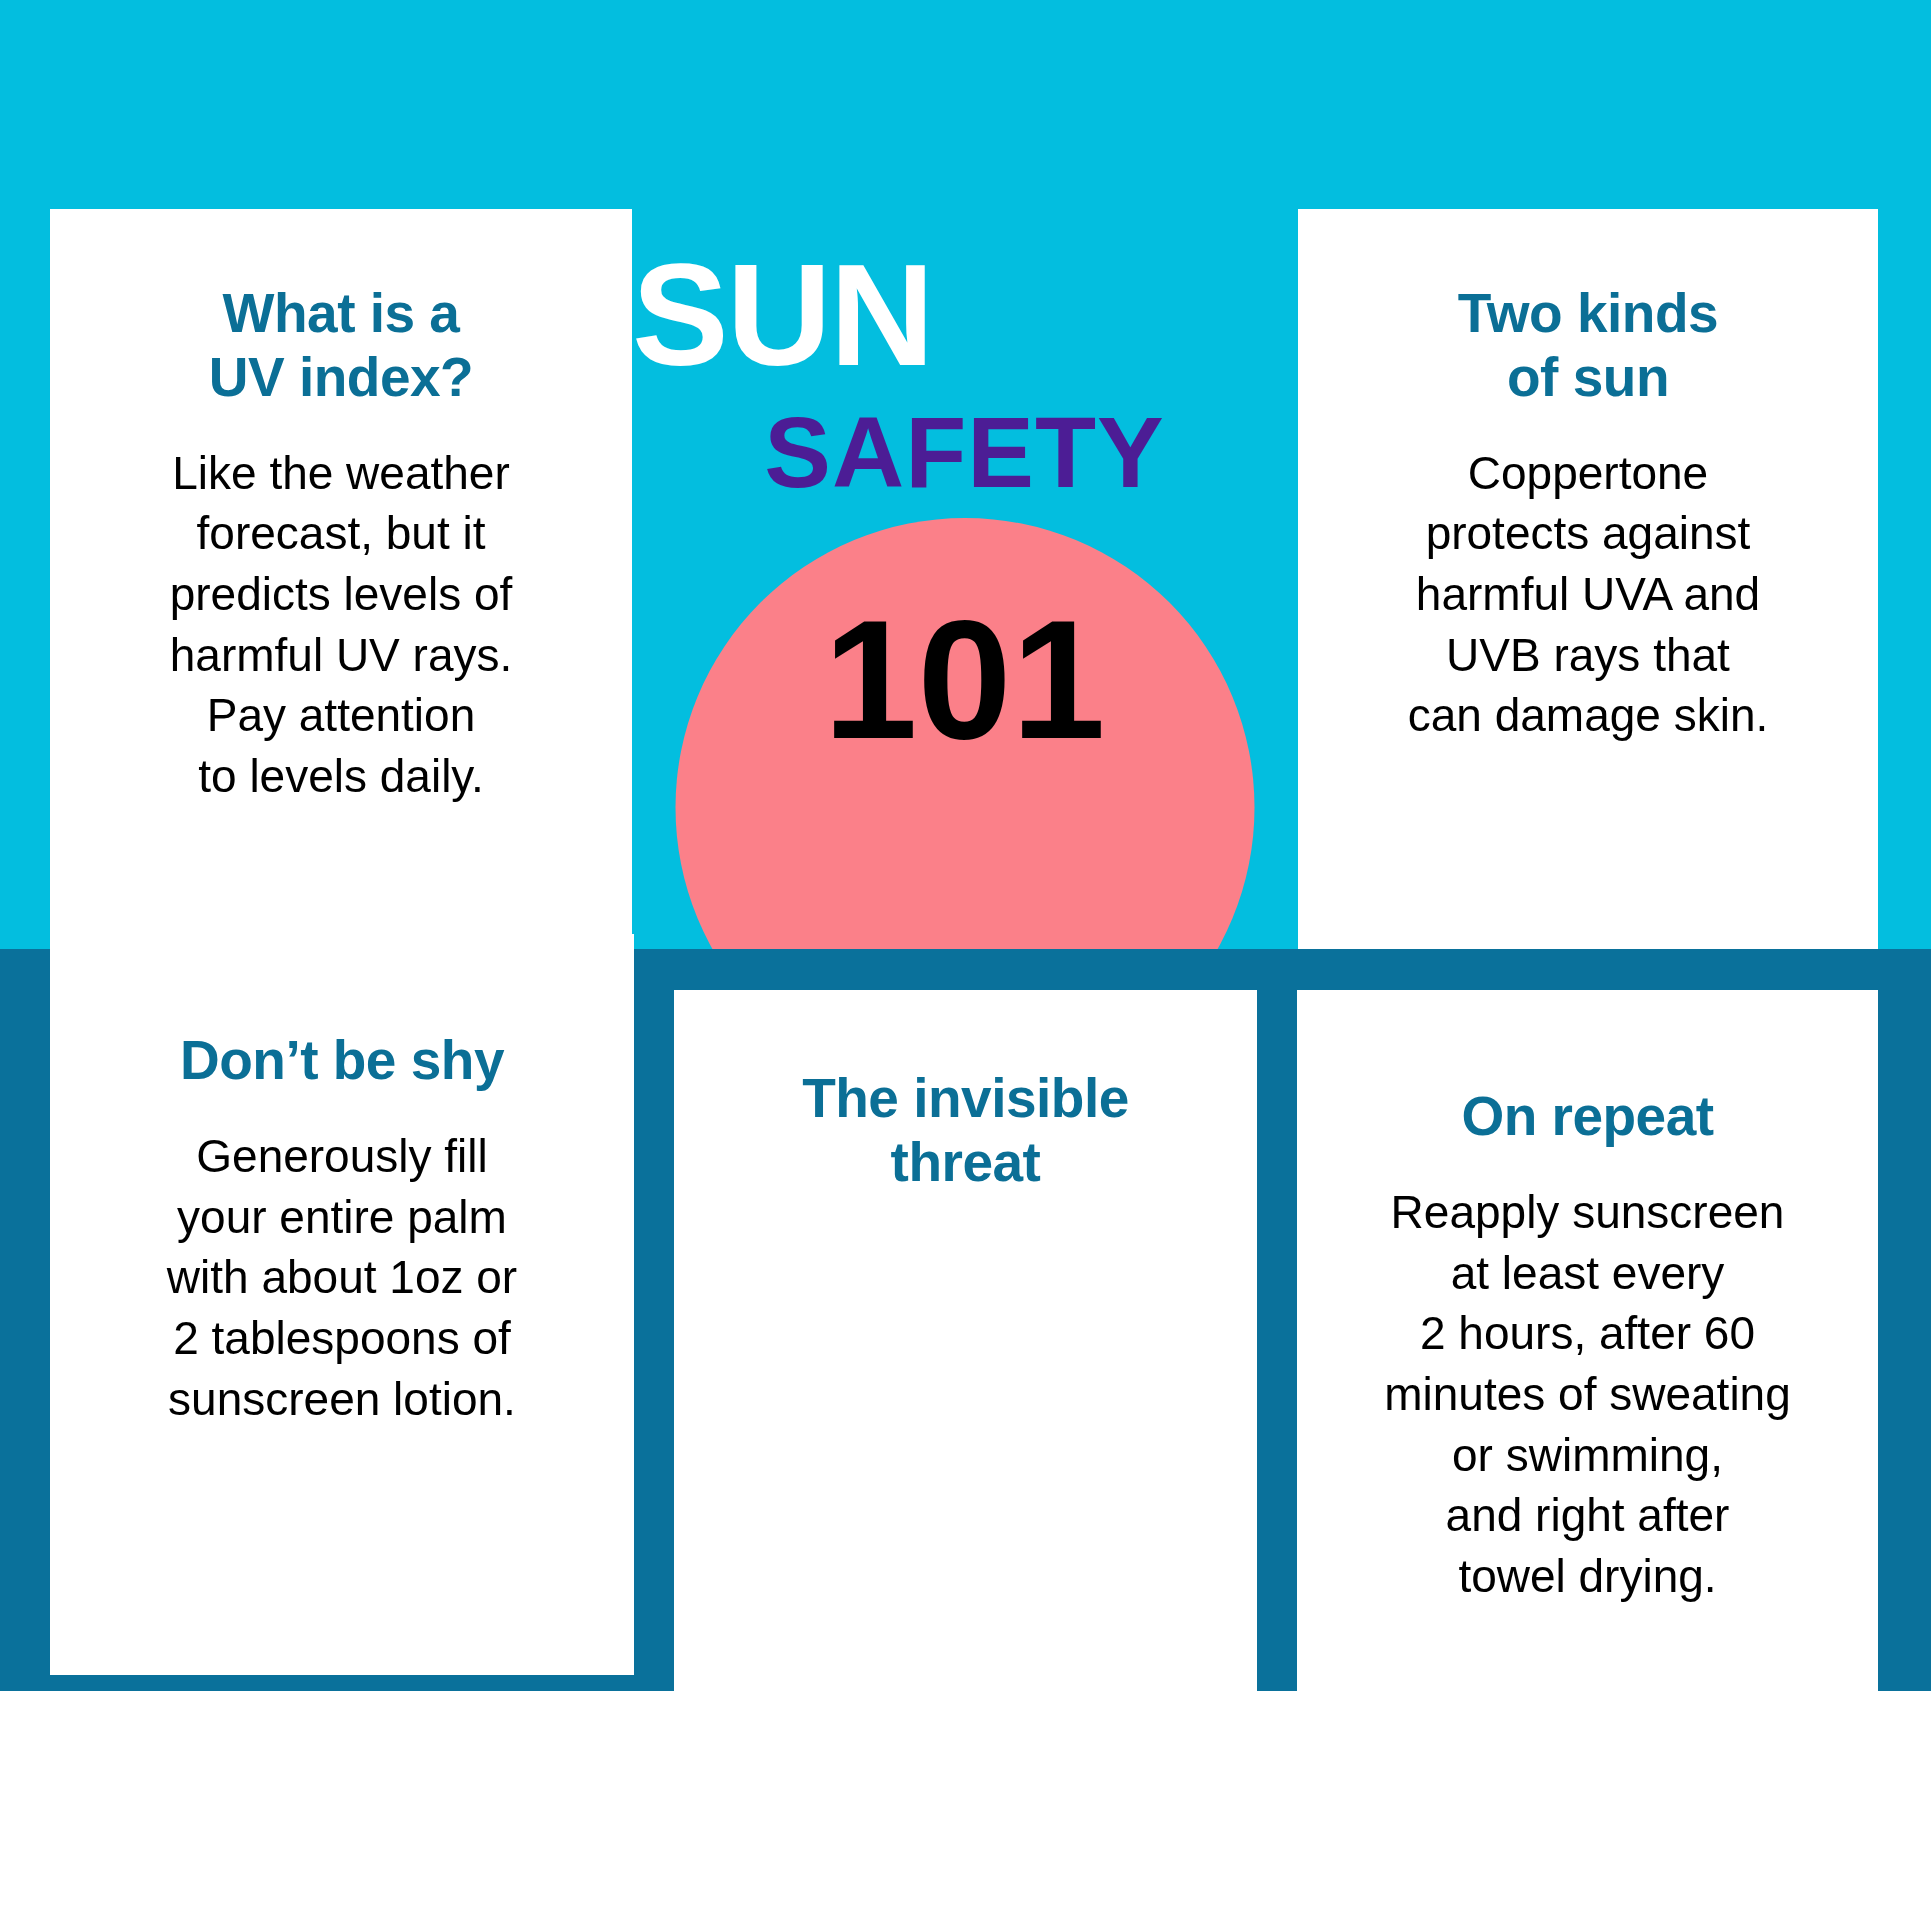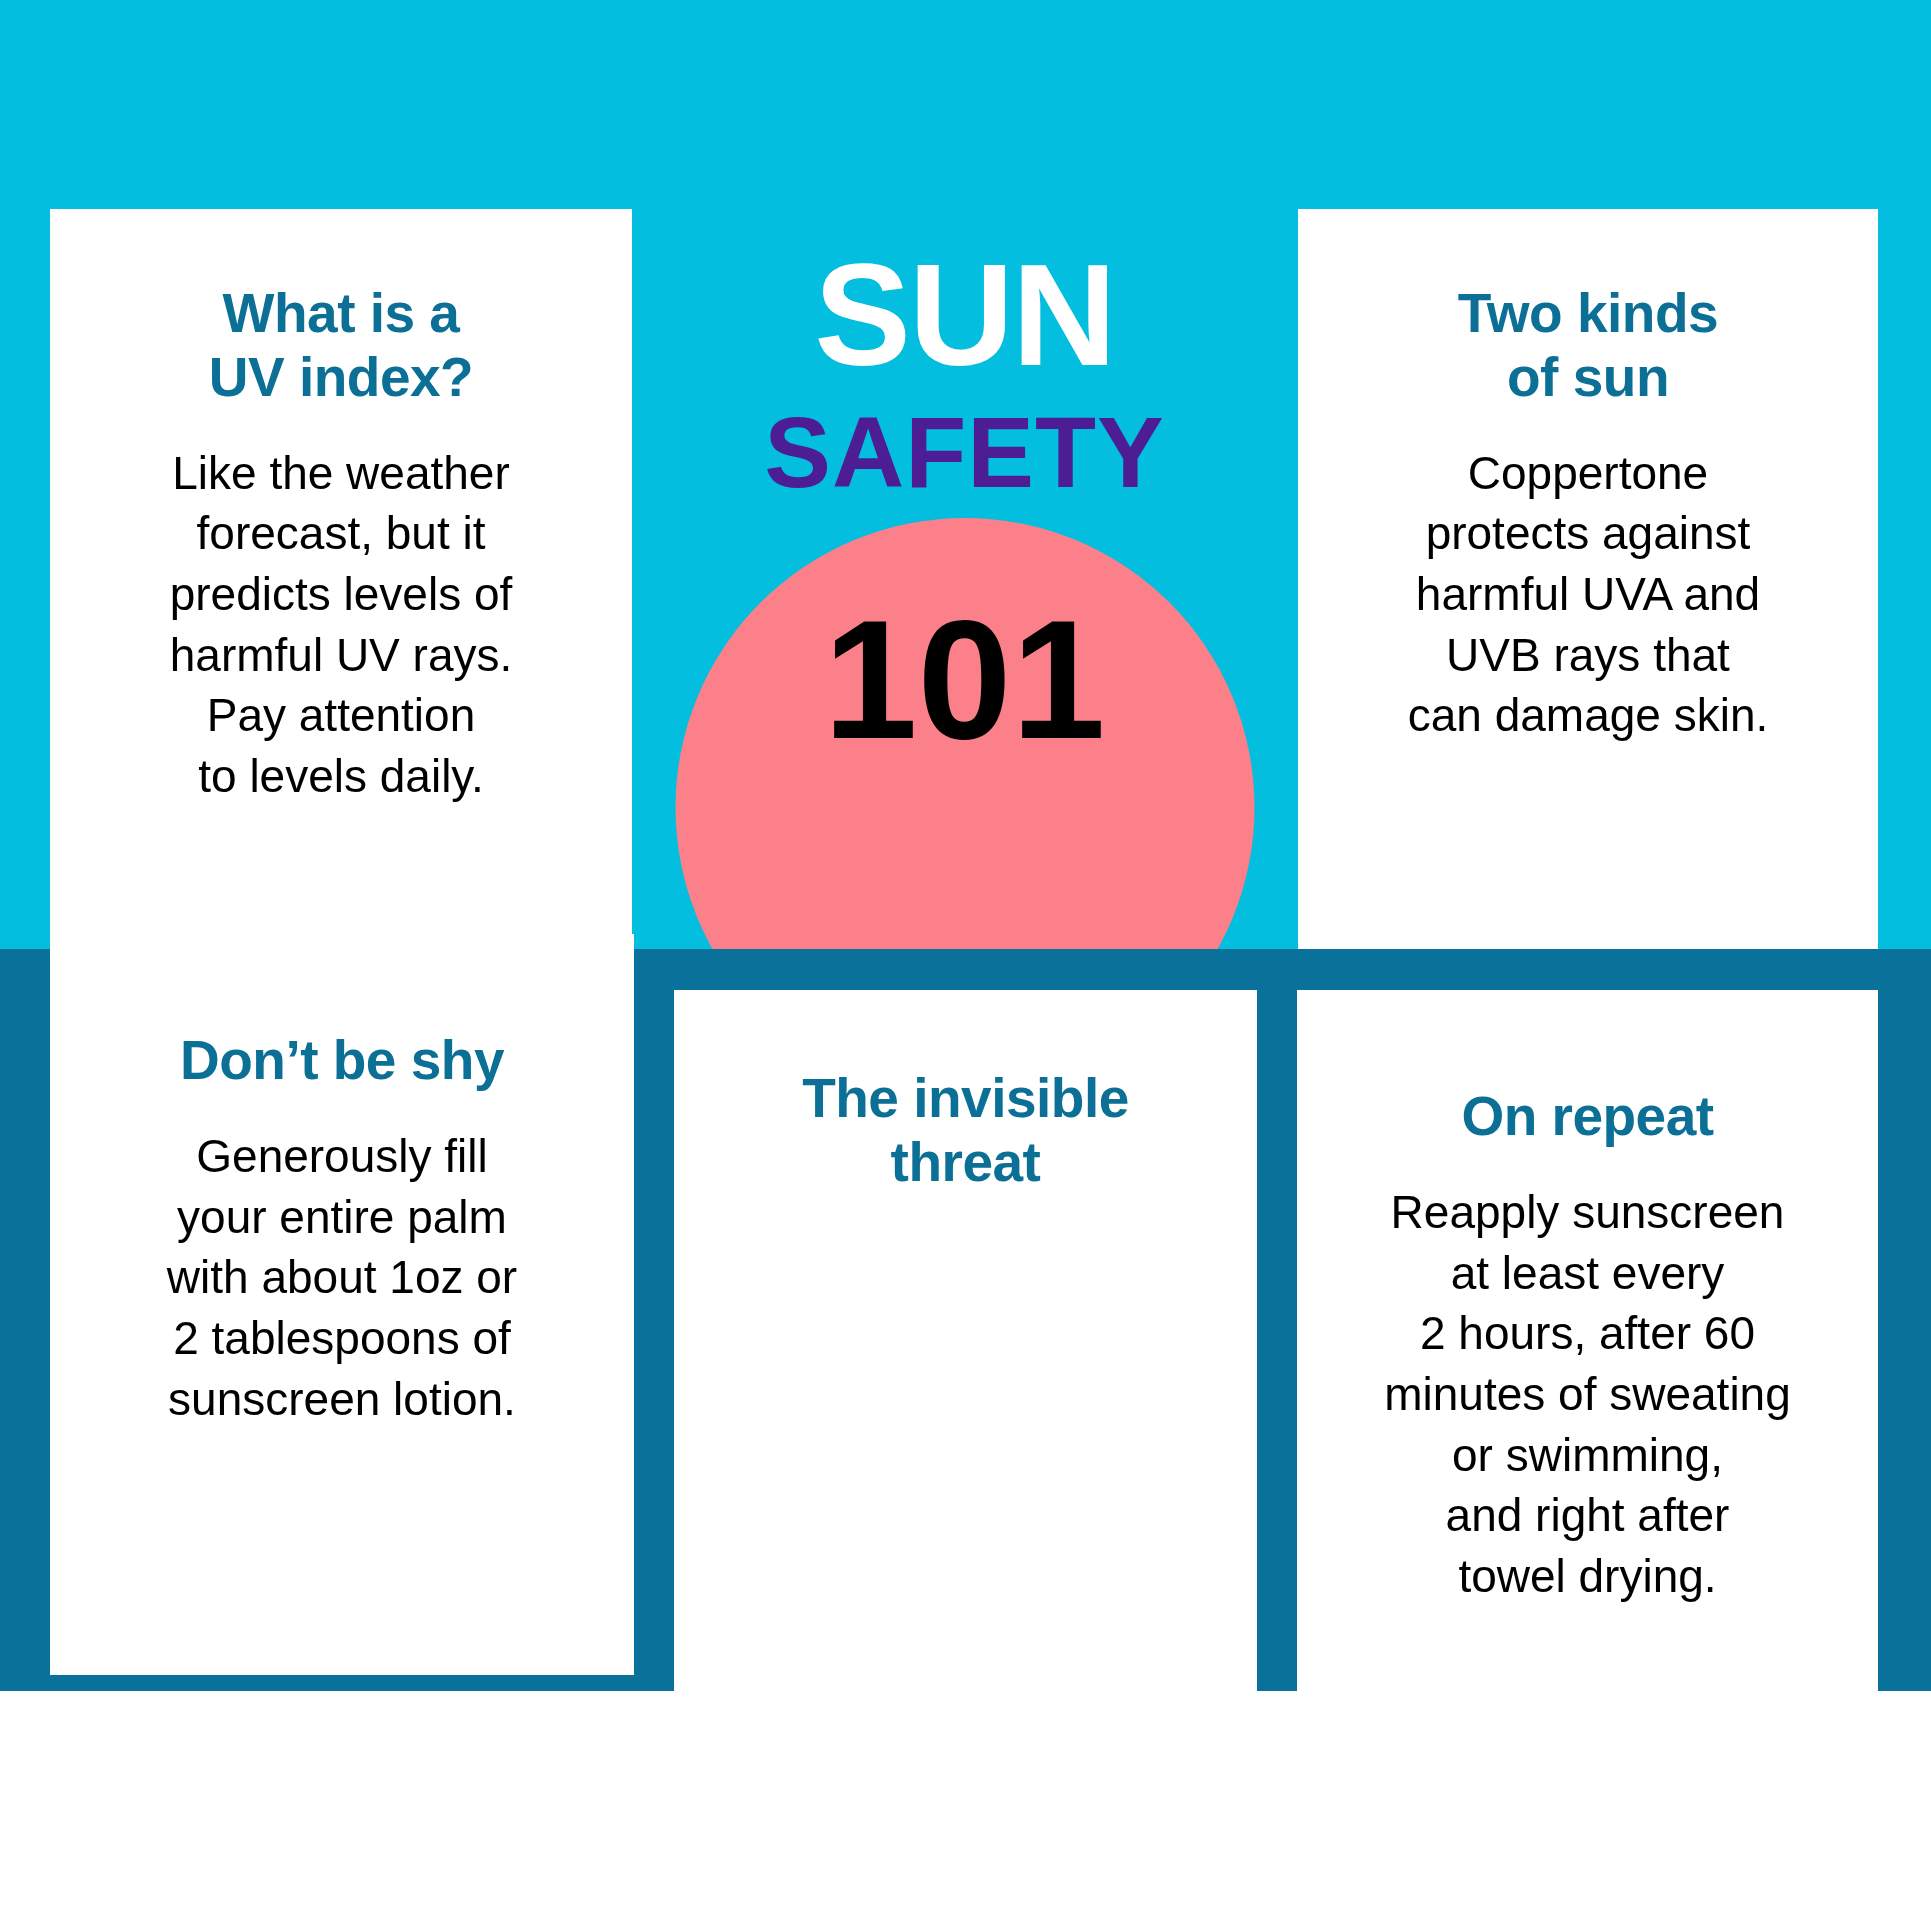--- a/index.html
+++ b/index.html
@@ -101,21 +101,20 @@
     top: 209px;
     width: 665px;
     height: 741px;
   }
 
   .logo-sun {
     position: absolute;
     left: 0;
     top: 34px;
     width: 100%;
-    text-align: center;
     color: #ffffff;
     font-weight: bold;
     font-size: 145px;
     line-height: 1.0;
     letter-spacing: -1.9px;
   }
 
   .logo-safety {
     position: absolute;
     left: 0;

